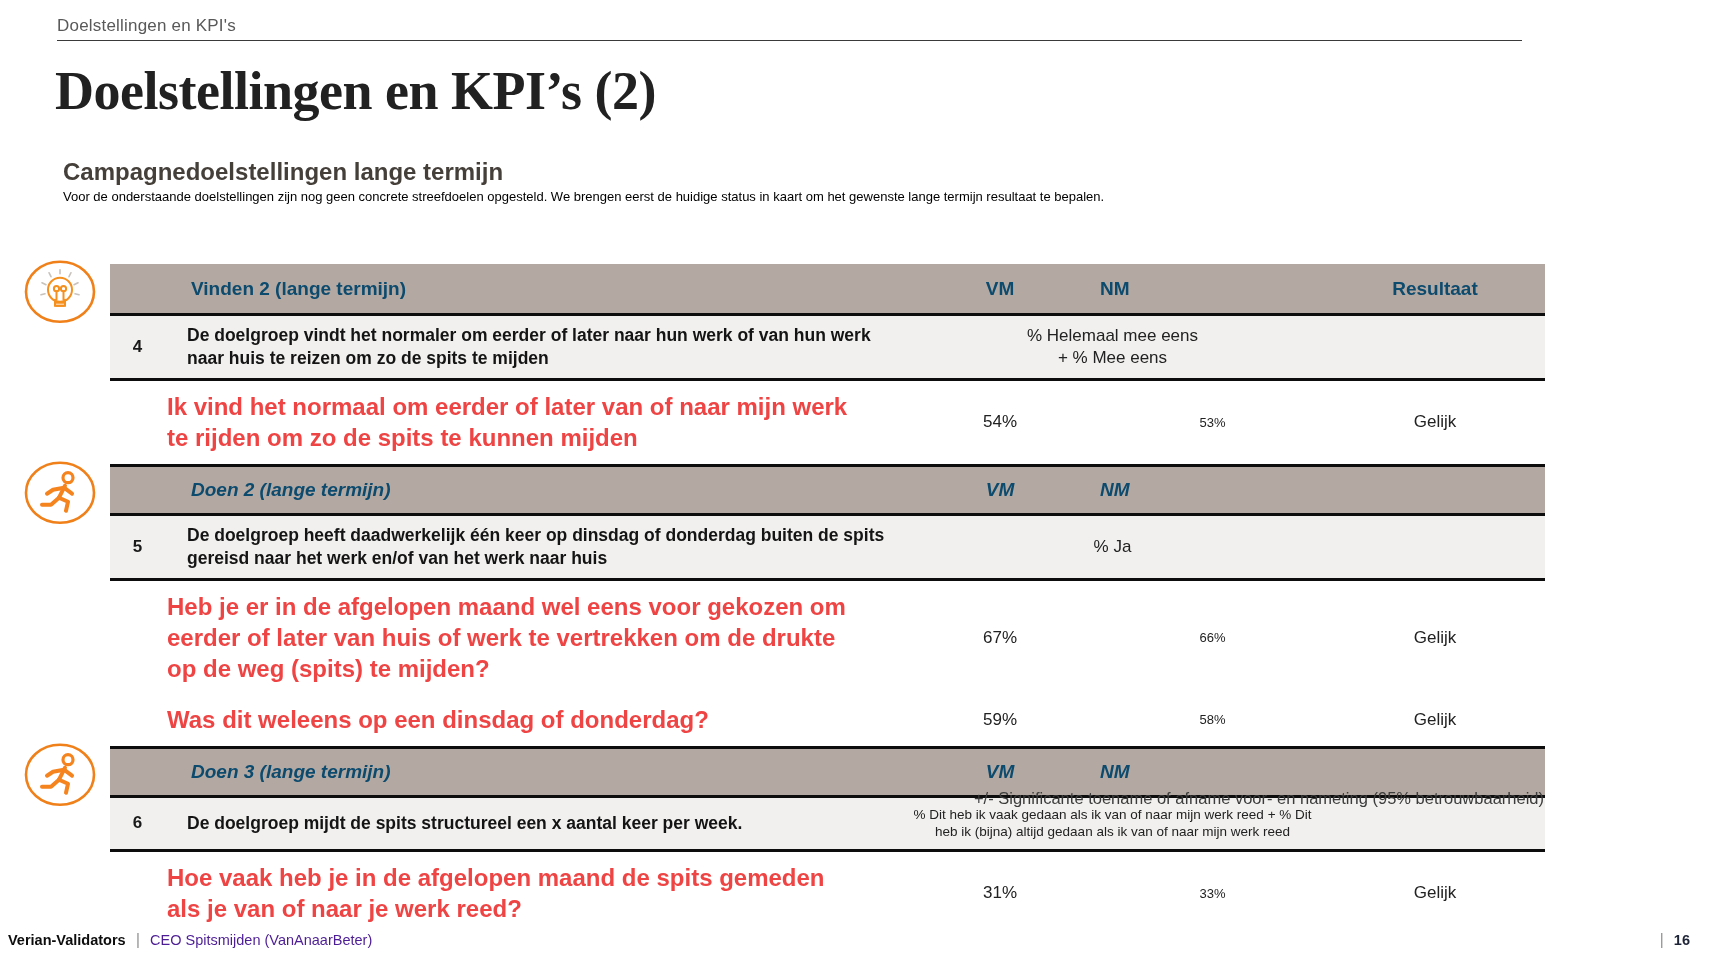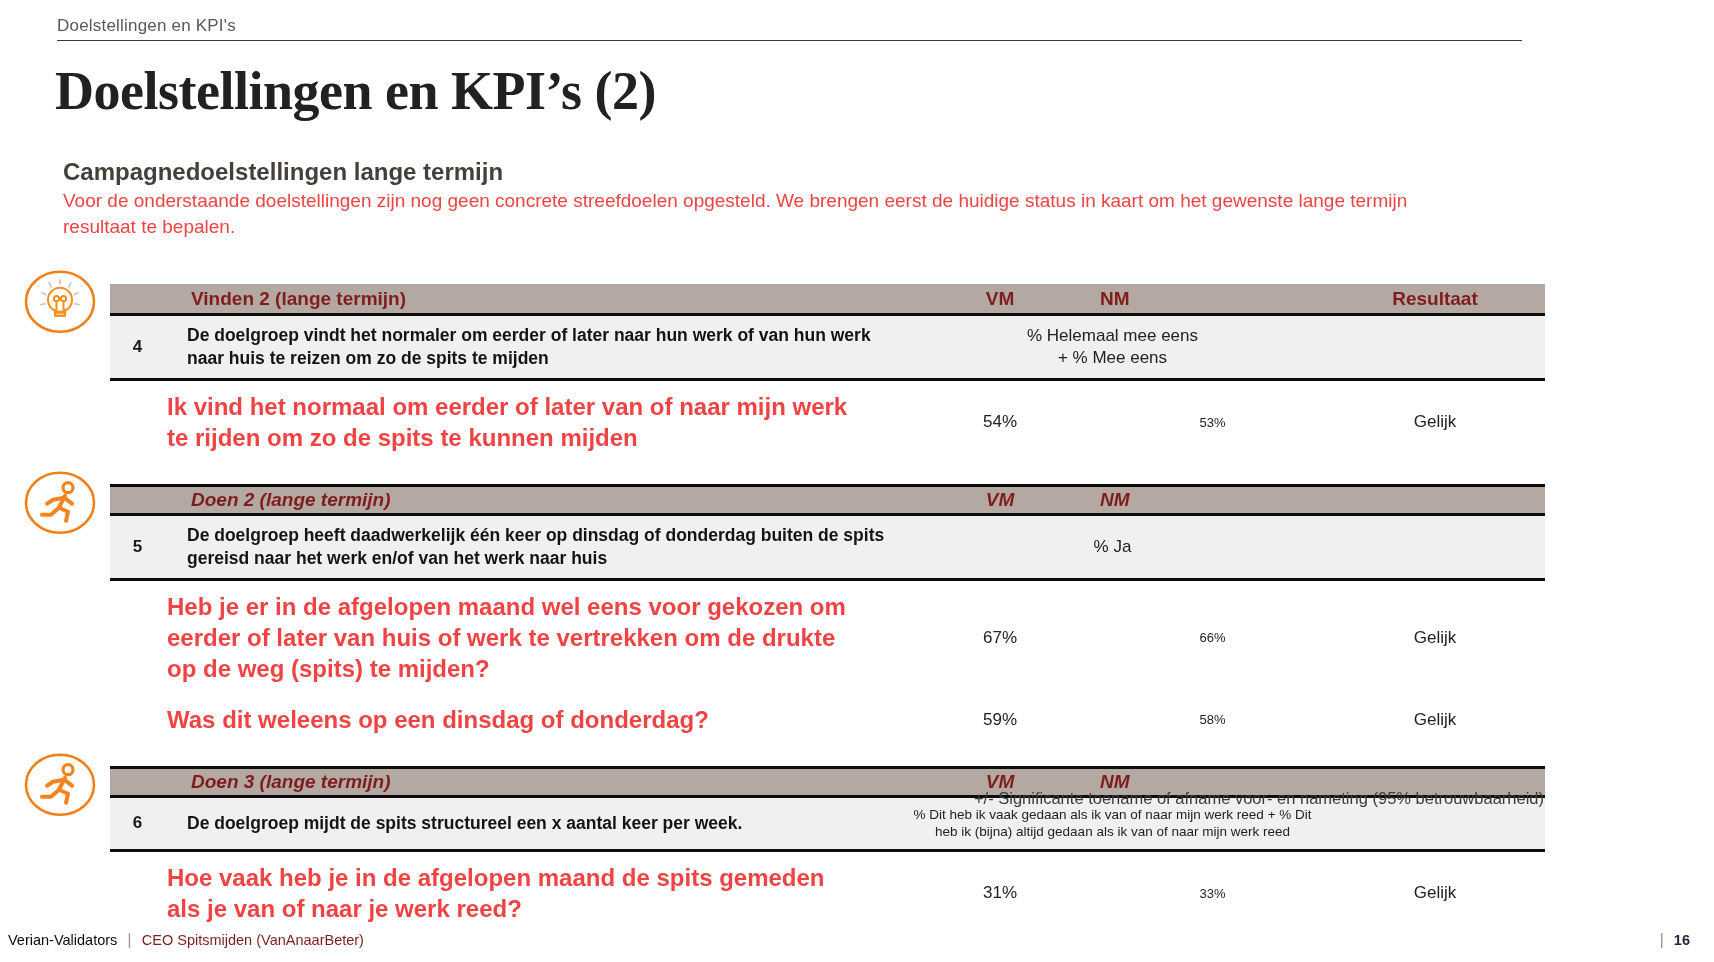--- a/index.html
+++ b/index.html
@@ -6,28 +6,28 @@
   html,body { width:1714px; height:962px; background:#ffffff; overflow:hidden; }
   body { font-family:"Liberation Sans", sans-serif; color:#2d2d2d; position:relative; }
 
   .breadcrumb { position:absolute; left:57px; top:16px; font-size:17px; color:#595959; letter-spacing:.2px; }
   .top-rule { position:absolute; left:57px; right:192px; top:40px; border-top:1.5px solid #3a3a3a; }
 
   .main-title { position:absolute; left:55px; top:60px; font-family:"Liberation Serif", serif;
                 font-size:54px; color:#212121; letter-spacing:-0.5px; }
 
   .section-heading { position:absolute; left:63px; top:158px; font-size:24px; font-weight:bold; color:#453f3a; }
-  .section-body { position:absolute; left:63px; top:188px; width:1375px; font-size:19px; line-height:1.38; color:#ef4444; }
+  .section-body { position:absolute; left:63px; top:188px; width:1375px; font-size:13px; line-height:1.38; color:#000000; }
 
   
   .table-wrap { position:absolute; left:110px; top:264px; width:1435px; }
   .grid { display:grid; grid-template-columns:55px 735px 200px 225px 220px; }
 
-  .sec-header { background:#b3a9a2; color:#7f1d1d; font-weight:bold; font-size:19px;
-                height:32px; align-items:center; position:relative; border-bottom:3px solid #0d0d0d;margin-top:20px; }
+  .sec-header { background:#b3a9a2; color:#0c4a6e; font-weight:bold; font-size:19px;
+                height:52px; align-items:center; position:relative; border-bottom:3px solid #0d0d0d; }
   .sec-header.with-top { border-top:3px solid #0d0d0d;font-style:italic; }
   .sec-title { grid-column:2; padding-left:26px; }
   .hdr-vm { grid-column:3; text-align:center; }
   .hdr-nm { grid-column:4; text-align:left; }
   .hdr-res { grid-column:5; text-align:center; }
 
   .obj-row { background:#f1f0ee; border-bottom:3px solid #0d0d0d; padding:8px 0; align-items:center; }
   .obj-num { grid-column:1; text-align:center; font-weight:bold; font-size:17px; color:#1a1a1a; }
   .obj-text { grid-column:2; padding-left:22px; padding-right:14px; font-weight:bold;
               font-size:17.5px; line-height:1.32; color:#141414; }
@@ -40,23 +40,23 @@
   .q-vm { grid-column:3; text-align:center; font-size:17px; color:#222; }
   .q-nm { grid-column:4; text-align:center; font-size:13px; color:#222; }
   .q-res { grid-column:5; text-align:center; font-size:17px; color:#222; }
 
   .icon-wrap { position:absolute; left:-88px; top:50%; transform:translateY(-46%); width:76px; height:68px; }
 
   .footnote { position:absolute; right:170px; top:789px; font-size:16.5px; color:#3c3c3c; }
 
   .footer { position:absolute; left:8px; right:24px; bottom:12px; font-size:14.5px;
             display:flex; align-items:center; }
-  .footer-brand { font-weight:normal; color:#0d0d0d; }
+  .footer-brand { font-weight:bold; color:#0d0d0d; }
   .footer-sep { color:#9a9a9a; margin:0 10px; font-size:17px; font-weight:300; }
-  .footer-project { color:#7f1d1d; }
+  .footer-project { color:#4c1d95; }
   .footer-right { margin-left:auto; display:flex; align-items:center; }
   .footer-page { font-weight:bold; color:#1e2437; }
 
   svg { display:block; }
 </style>
 </head>
 <body>
 
 <div class="breadcrumb">Doelstellingen en KPI's</div>
 <div class="top-rule"></div>

